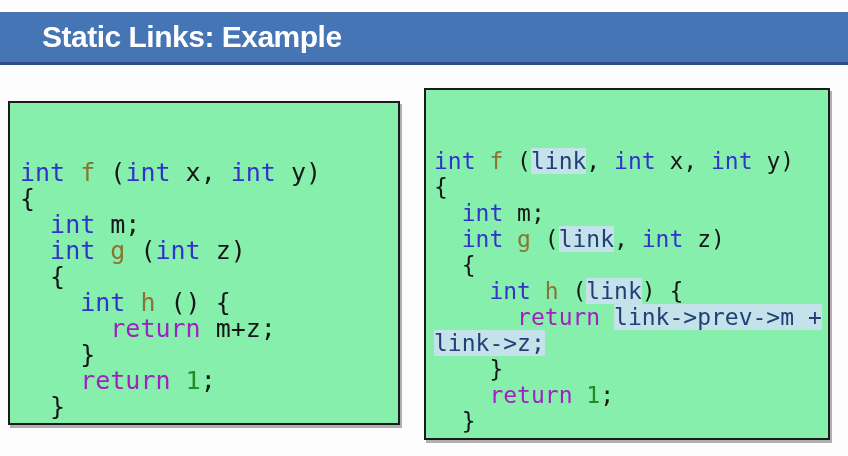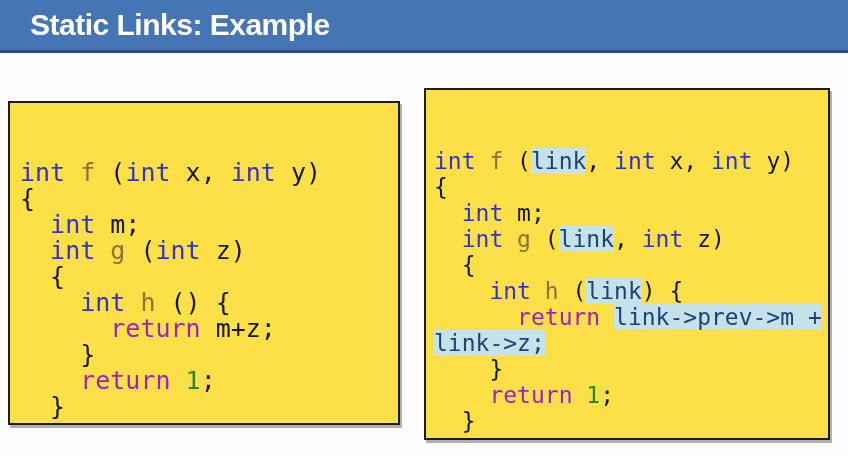--- a/index.html
+++ b/index.html
@@ -4,26 +4,26 @@
 <style>
   html,body{margin:0;padding:0;}
   body{
     width:848px;height:456px;position:relative;overflow:hidden;
     background:#fdfdfd;font-family:"Liberation Sans",sans-serif;
   }
   .title-bar{
     height:50px;border-bottom:3px solid #2c4d87;background:#4575b4;
   }
   .title-bar h1{
-    margin:0;padding-left:30px;line-height:50px;
+    margin:12px;padding-left:30px;line-height:50px;
     font-size:30px;font-weight:bold;color:#ffffff;letter-spacing:-0.5px;
     font-family:"Liberation Sans",sans-serif;
   }
   .code-box{
-    position:absolute;box-sizing:border-box;background:#fde047;
+    position:absolute;box-sizing:border-box;background:#86efac;
     border:2px solid #1b1b1b;box-shadow:2px 3px 0 rgba(0,0,0,0.30);
     font-family:"DejaVu Sans Mono","Liberation Mono",monospace;
     white-space:pre;overflow:hidden;
   }
   #left-box{
     left:8px;top:101px;width:392px;height:324px;
     font-size:25px;line-height:26px;padding:5px 10px;
   }
   #right-box{
     left:424px;top:88px;width:406px;height:352px;

